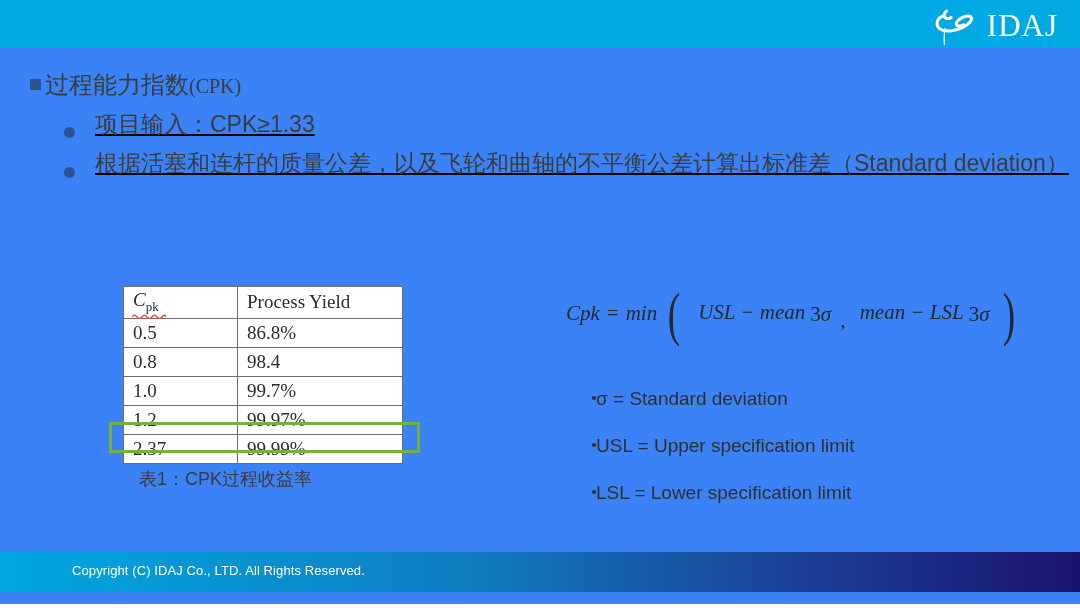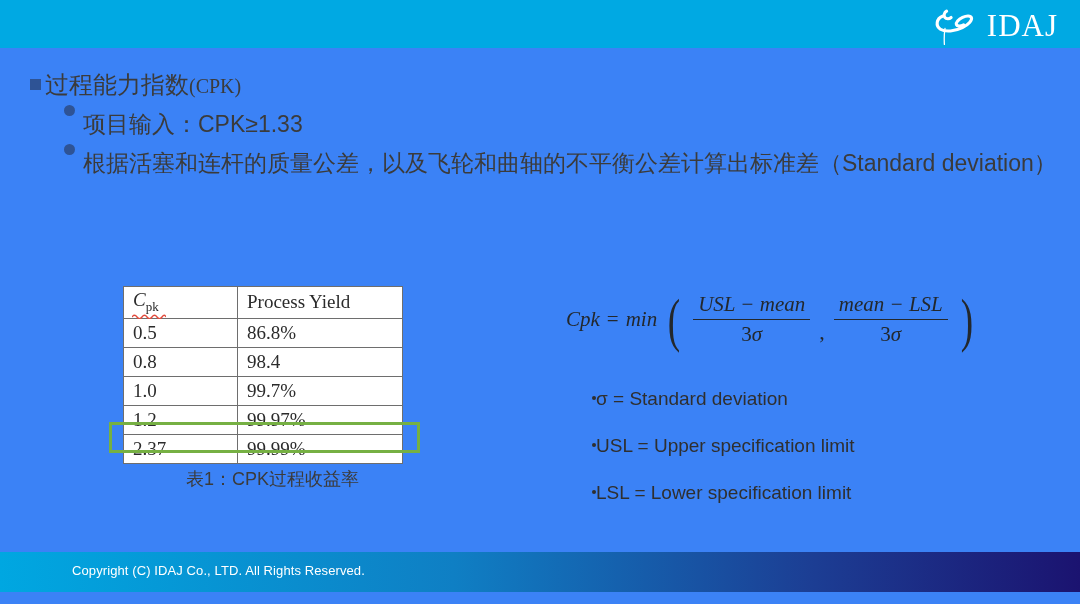--- a/index.html
+++ b/index.html
@@ -79,23 +79,24 @@
     color: #3b3b3b;
     line-height: 1.25;
     white-space: nowrap;
   }
   .l1-text .paren {
     font-family: "Liberation Serif", serif;
     font-size: 20px;
   }
   .bullet-l2 {
     display: flex;
-    align-items: flex-start;
-    gap: 8px;
+    align-items: flex-end;
+    gap: 20px;
     margin: 0 0 6px 34px;
+    text-decoration: underline;
   }
   .dot-marker {
     width: 11px;
     height: 11px;
     border-radius: 50%;
     background: #2e5395;
     flex: 0 0 auto;
     position: relative;
     top: -3px;
   }
@@ -170,21 +171,20 @@
     background: transparent;
     pointer-events: none;
   }
   .table-caption {
     position: absolute;
     left: 30px;
     top: 181px;
     font-size: 18px;
     color: #3b3b3b;
     white-space: nowrap;
-    margin-left: 47px;
   }
 
   
   .formula {
     position: absolute;
     left: 566px;
     top: 292px;
     font-family: "Liberation Serif", serif;
     color: #23282d;
     display: flex;
@@ -197,21 +197,21 @@
     font-size: 60px;
     font-weight: 300;
     line-height: 0.72;
     position: relative;
     top: 1px;
     transform: scaleX(0.62);
     display: inline-block;
   }
   .frac {
     display: inline-flex;
-    flex-direction: column;
+    flex-direction: row;
     align-items: center;
     vertical-align: middle;
     margin: 0 2px;
   }
   .frac .num {
     font-style: italic;
     font-size: 21px;
     padding: 0 5px 2px 5px;
     white-space: nowrap;
   }

